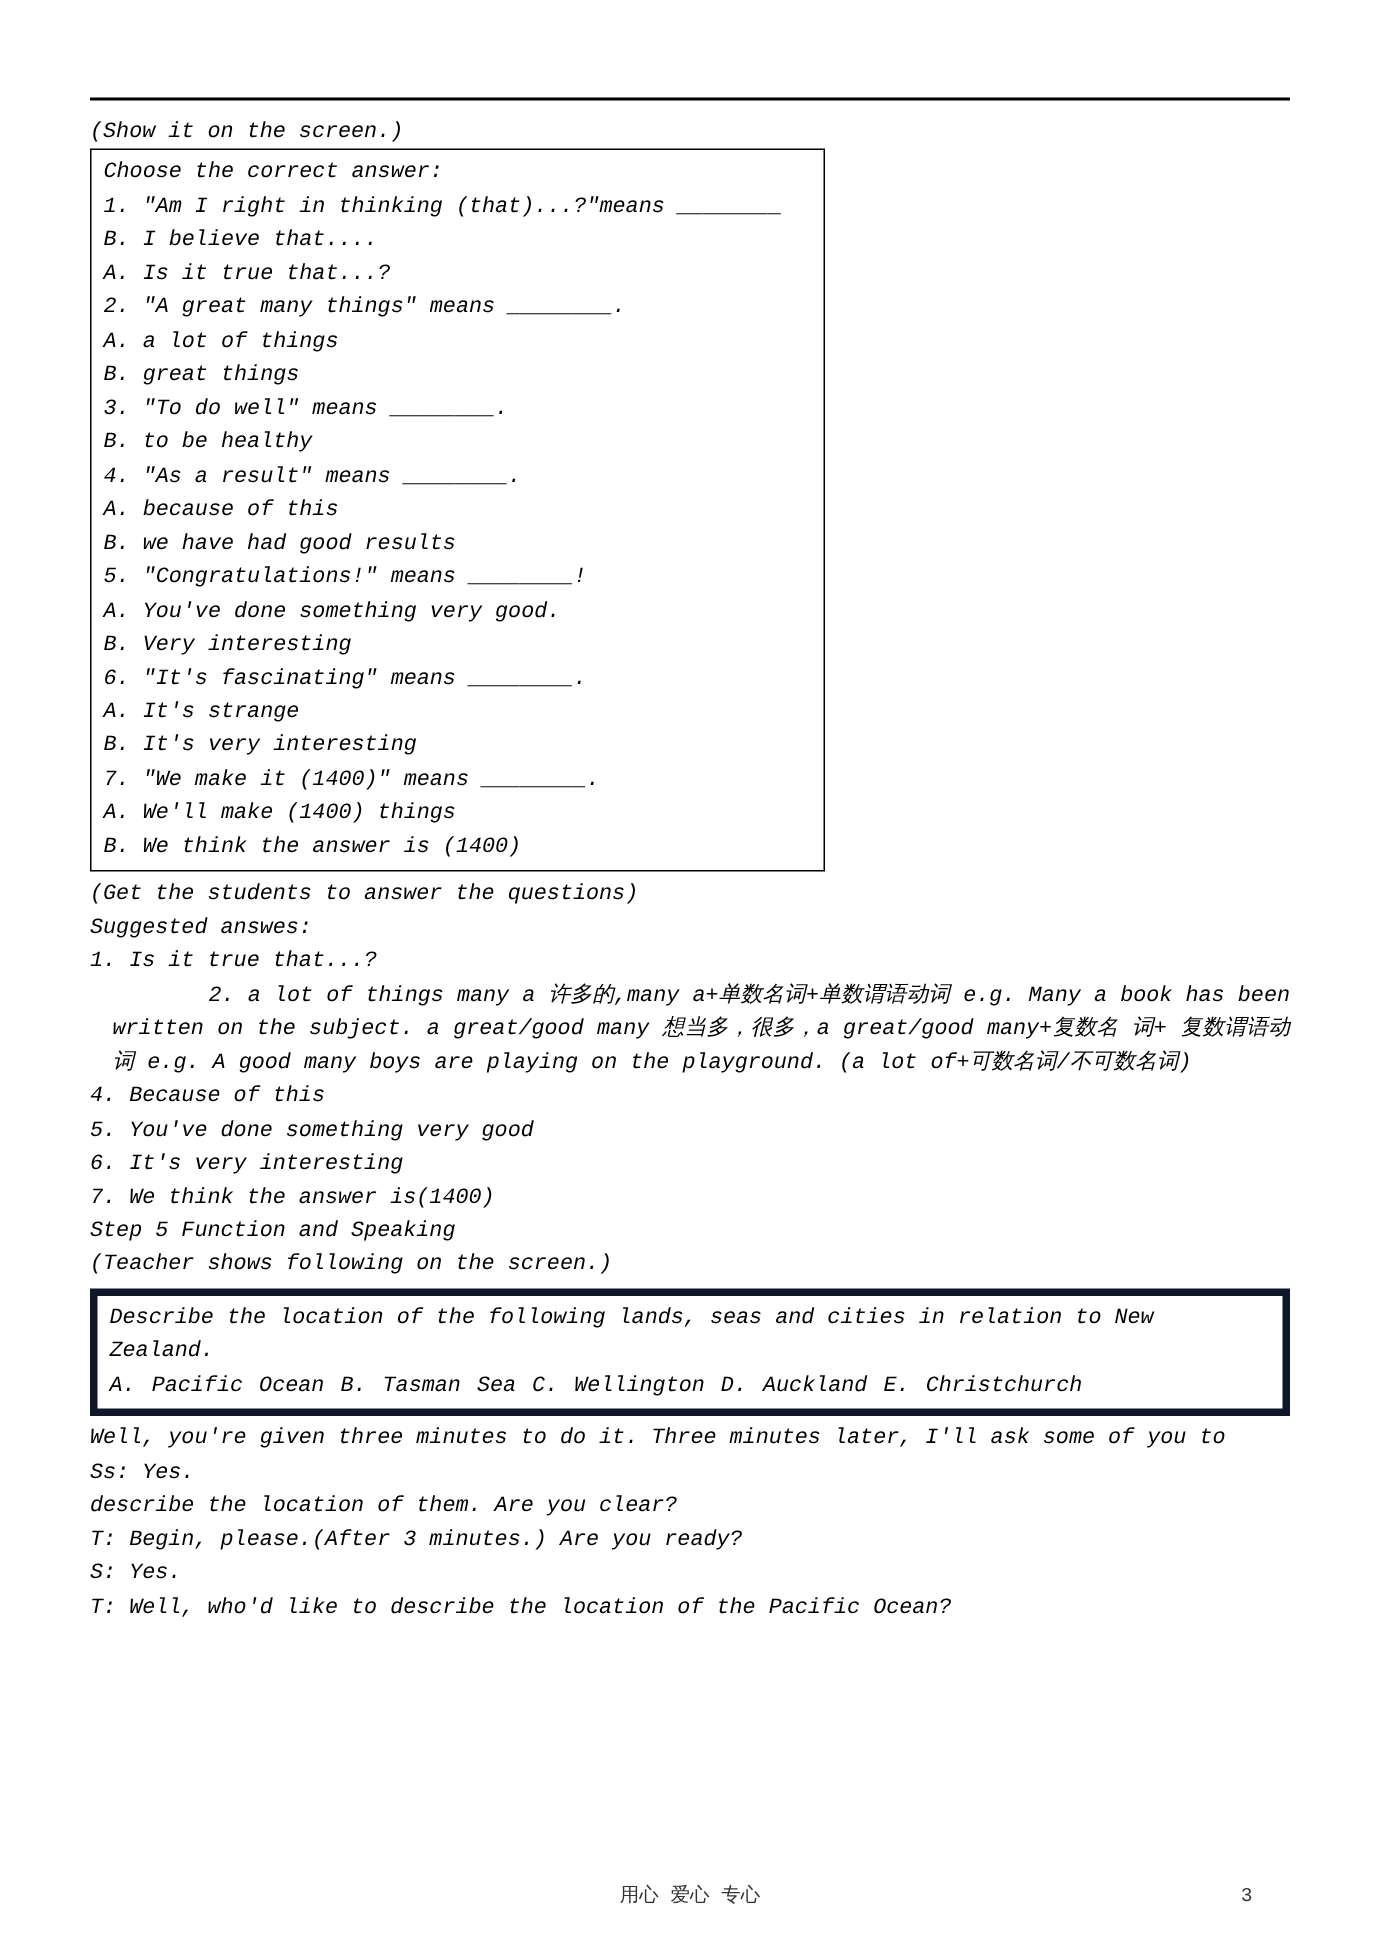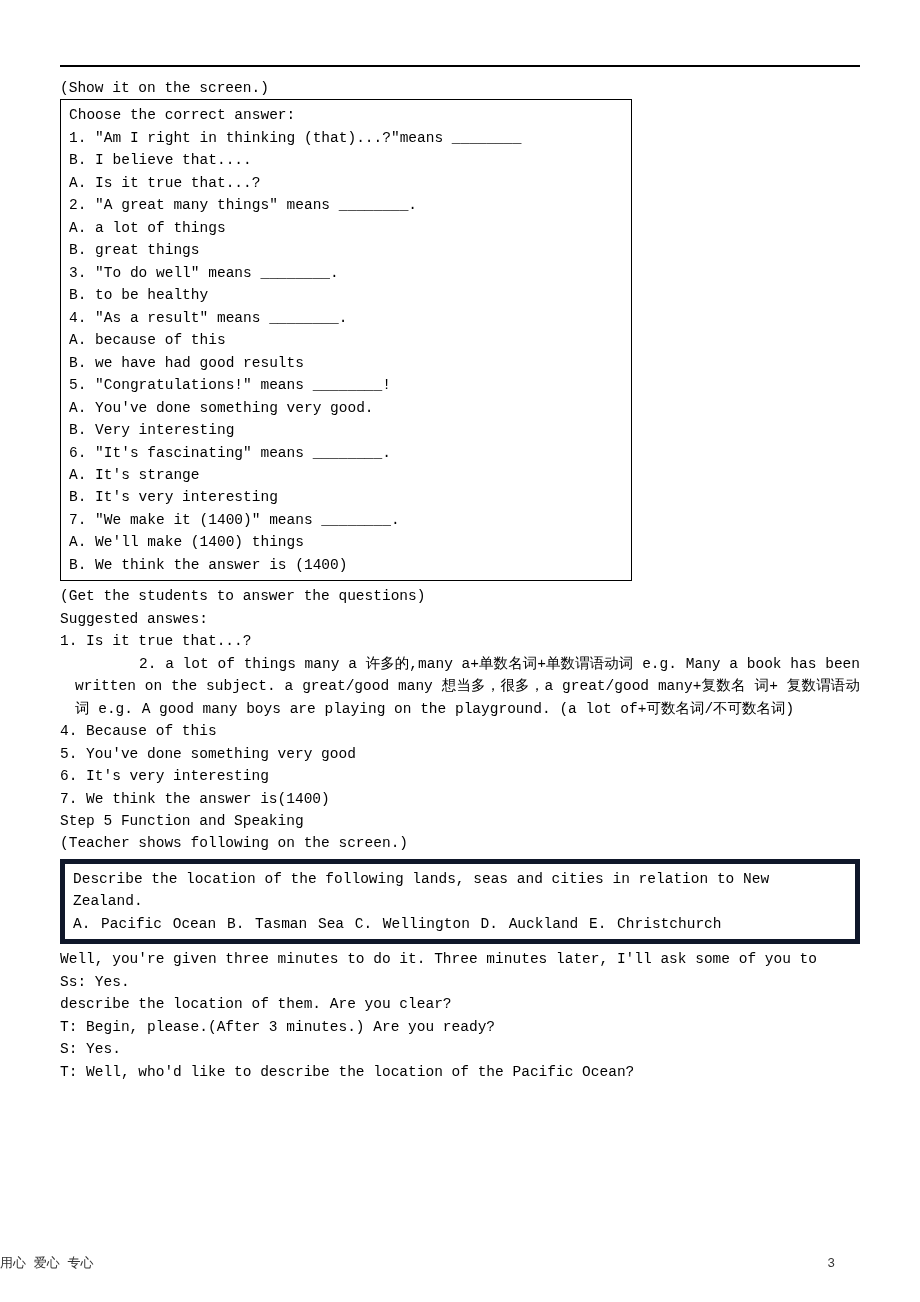--- a/index.html
+++ b/index.html
@@ -21,39 +21,39 @@
   .hr-top {
     border: none;
     border-top: 2px solid #000;
     margin: 0 0 10px 0;
   }
   .intro-line { margin-left: 64px; }
   .box {
     border: 1px solid #000;
     padding: 4px 8px;
     margin: 0 0 4px 0;
-    width: 572px;
+    width: 490px;
     box-sizing: border-box;
   }
   .box2 {
     border: 5px solid #0f172a;
     padding: 4px 8px;
     margin: 4px 0 4px 0;
     width: 100%;
     box-sizing: border-box;
   }
   .indent1 { margin-left: 64px; }
   .indent0 { margin-left: 32px; }
-  .para { margin: 0; }
+  .para { margin: 0; font-style: italic; }
   .footer {
     position: absolute;
     bottom: 28px;
     left: 0;
     width: 920px;
-    text-align: left;
+    text-align: center;
     font-size: 13px;
     color: #333;
   }
   .pgnum {
     position: absolute;
     bottom: 28px;
     right: 85px;
     font-size: 13px;
     color: #333;
   }

